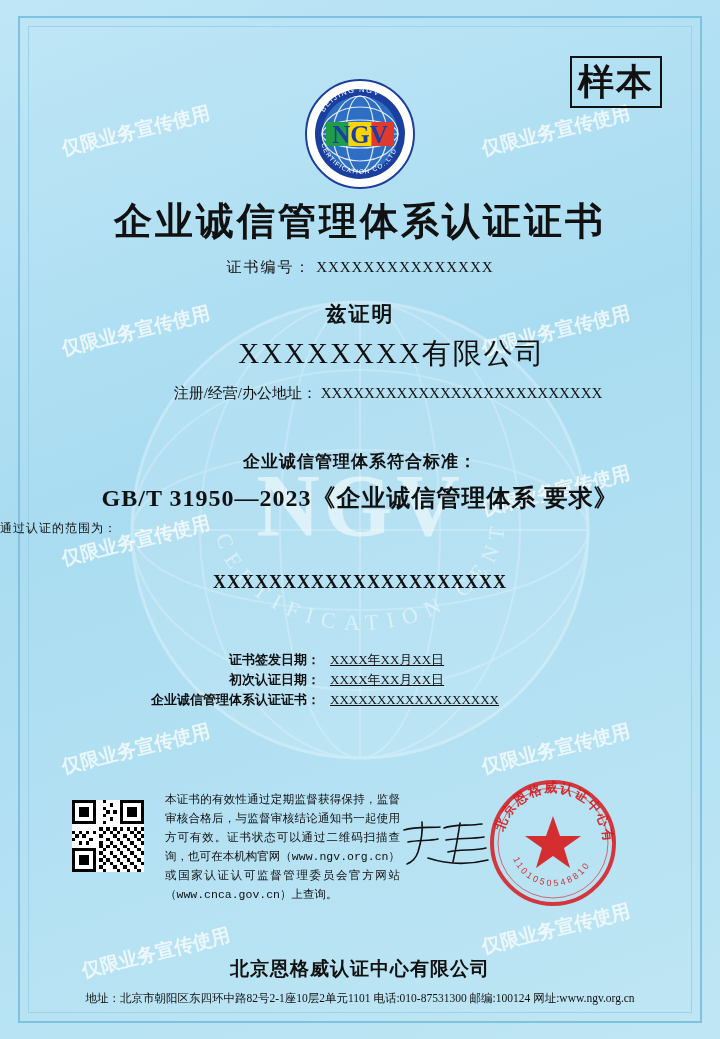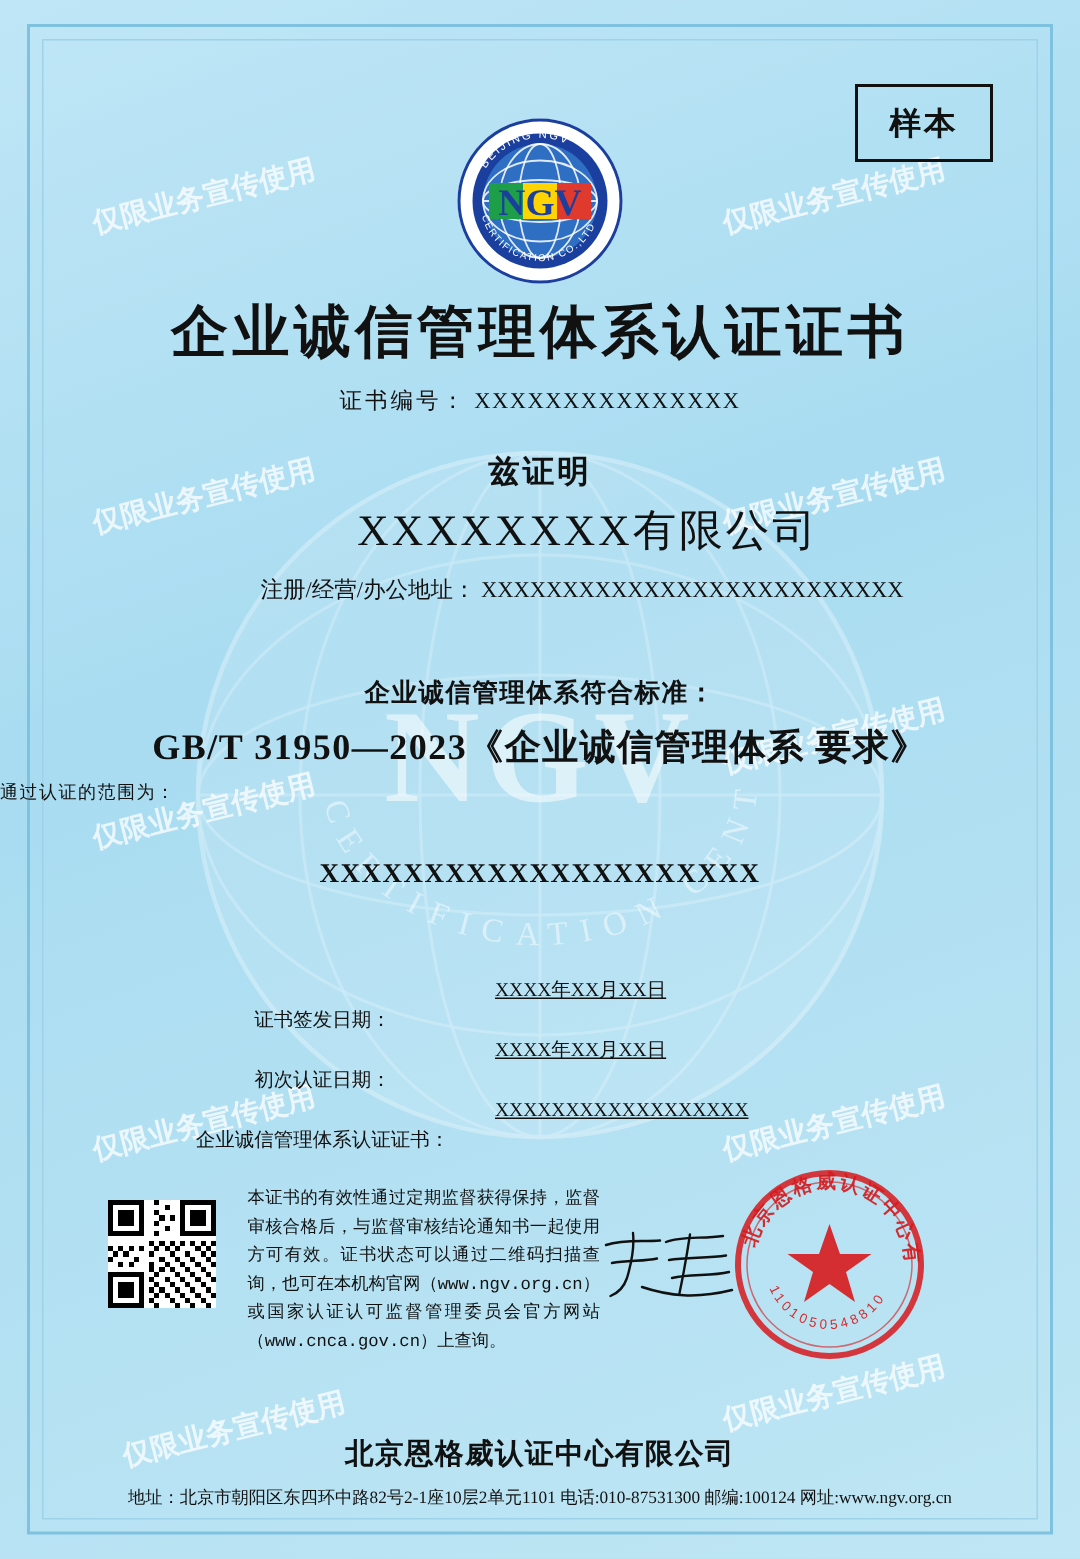--- a/index.html
+++ b/index.html
@@ -97,21 +97,21 @@
     width: 88px;
     height: 48px;
     border: 2px solid #111;
     display: flex;
     align-items: center;
     justify-content: center;
     background: transparent;
   }
   .sample-box span {
     font-family: "Liberation Serif", serif;
-    font-size: 21px;
+    font-size: 36px;
     font-weight: bold;
     color: #111;
     letter-spacing: 2px;
   }
 
   
   .logo {
     position: absolute;
     left: 50%;
     top: 78px;
@@ -223,24 +223,23 @@
   .date-row {
     display: flex;
     justify-content: center;
     font-size: 13px;
     color: #111;
     line-height: 20px;
     white-space: nowrap;
   }
   .date-row .k {
     width: 210px;
-    text-align: center;
-    font-weight: normal;
+    text-align: right;
+    font-weight: bold;
     padding-right: 10px;
-    margin-top: 20px;
   }
   .date-row .v {
     width: 280px;
     text-align: left;
     letter-spacing: 0px;
     text-decoration: underline;
   }
 
   
   .qr {

